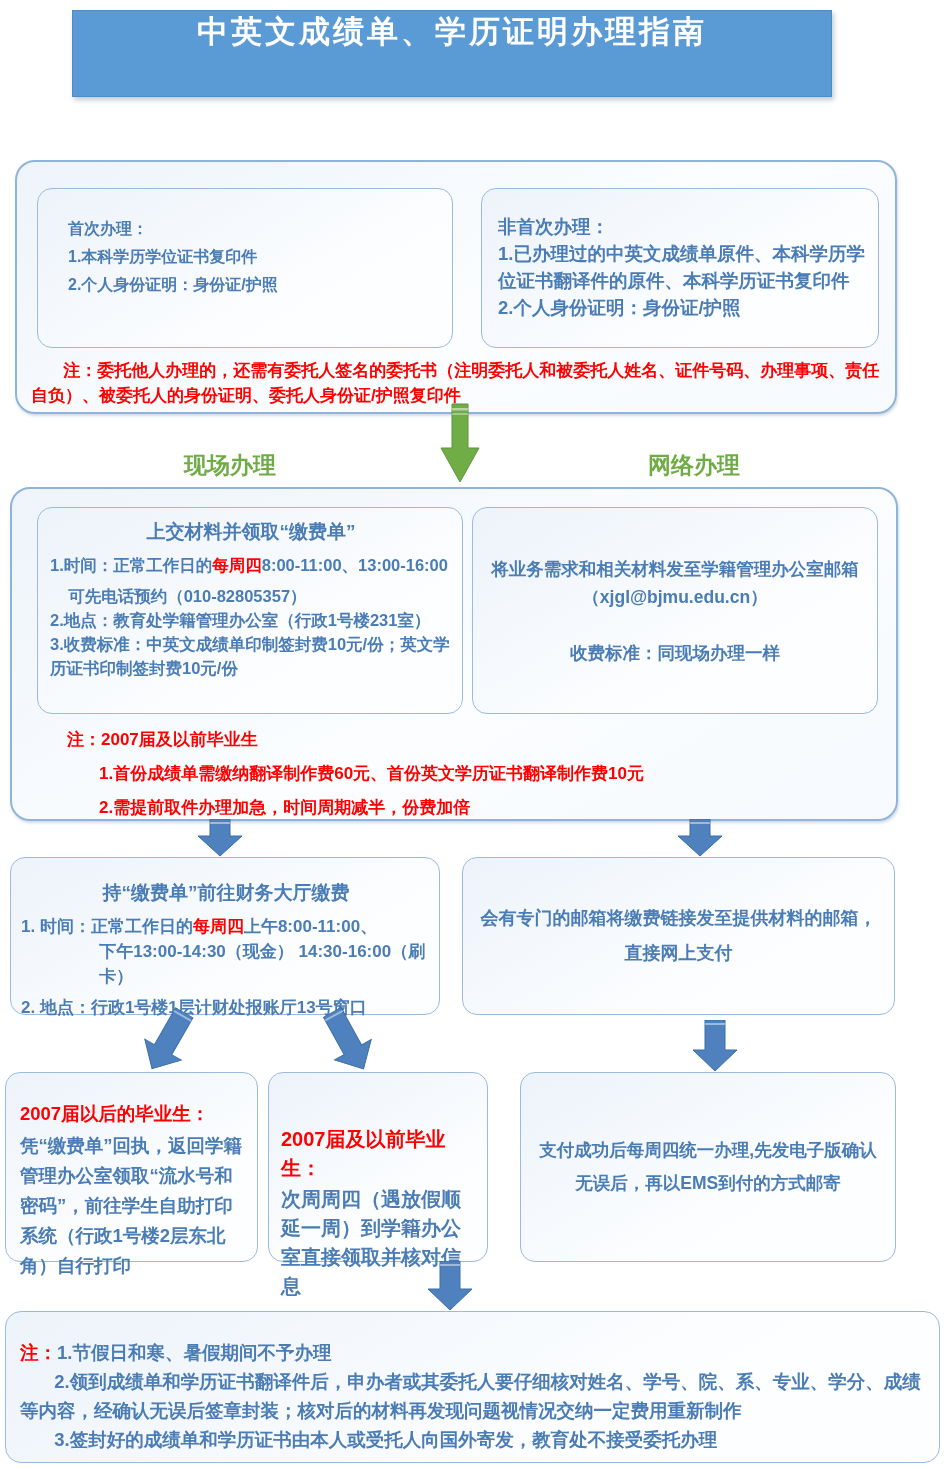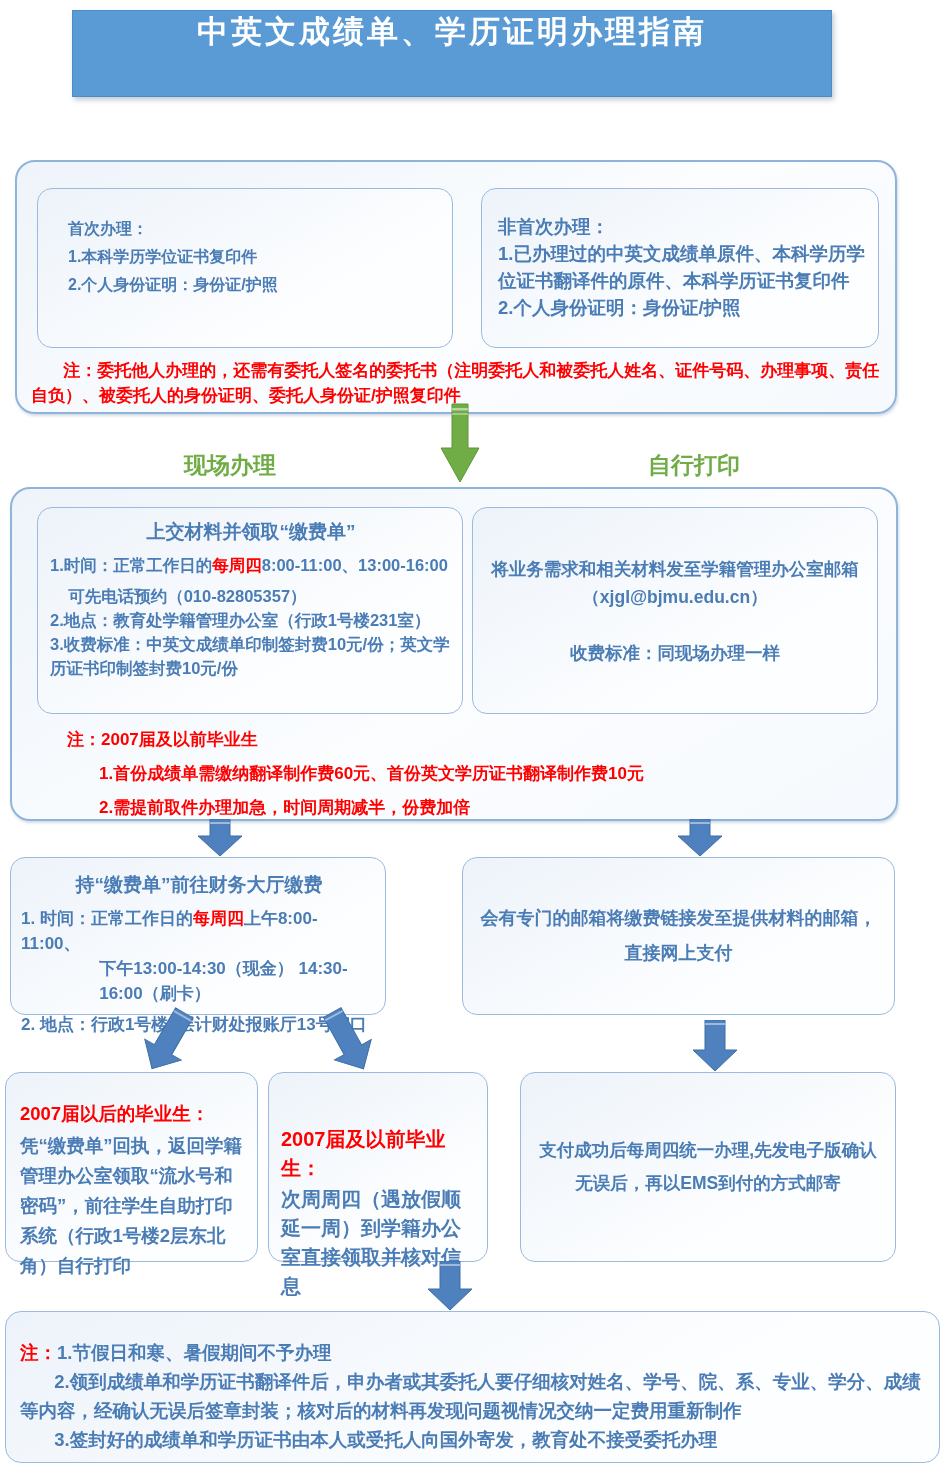--- a/index.html
+++ b/index.html
@@ -43,21 +43,21 @@
   .ctitle{text-align:center;font-size:19px;margin:4px 0 9px 0;}
   .it{}
   .cont{padding-left:1.1em;margin-top:7px;}
   .sbox-online{left:460px;top:18px;width:406px;height:207px;display:flex;flex-direction:column;
     justify-content:center;text-align:center;font-size:17.5px;line-height:28px;}
   .sp{margin-top:28px;}
   .notes-s2{position:absolute;left:55px;top:240px;color:#FF0000;font-size:17px;line-height:21px;}
   .notes-s2 div{margin-bottom:13px;}
   .notes-s2 .sub{margin-left:32px;}
   
-  .r3a{left:10px;top:857px;width:376px;height:158px;padding:10px 8px 0 10px;font-size:17px;line-height:25px;}
+  .r3a{left:10px;top:857px;width:430px;height:158px;padding:18px 8px 0 10px;font-size:17px;line-height:25px;}
   .r3a .it{margin-top:6px;}
   .c2{padding-left:4.6em;}
   .r3b{left:462px;top:857px;width:433px;height:158px;display:flex;flex-direction:column;
     align-items:center;justify-content:center;text-align:center;font-size:18px;line-height:35px;}
   
   .r4a{left:5px;top:1072px;width:253px;height:190px;padding:26px 10px 0 14px;font-size:18.5px;line-height:30px;}
   .r4b{left:268px;top:1072px;width:220px;height:190px;padding:52px 8px 0 12px;font-size:20px;line-height:29px;}
   .r4c{left:520px;top:1072px;width:376px;height:190px;display:flex;flex-direction:column;
     align-items:center;justify-content:center;text-align:center;font-size:17.5px;line-height:33px;}
   .hd{margin-bottom:2px;}
@@ -98,21 +98,21 @@
   </div>
 
   <div class="green-lbl" style="left:130px;top:430px;">现场办理</div>
   <div class="arrow ar-green">
     <svg width="40" height="80" viewBox="0 0 40 80">
       <polygon points="12,1 28,1 28,45 39,45 20,79 1,45 12,45" fill="#70AD47" stroke="#5F9638" stroke-width="1"></polygon>
       <rect x="12" y="5" width="16" height="2.5" fill="#ffffff" opacity="0.5"></rect>
       <rect x="12" y="10" width="16" height="2" fill="#ffffff" opacity="0.35"></rect>
     </svg>
   </div>
-  <div class="green-lbl" style="left:594px;top:430px;">自行打印</div>
+  <div class="green-lbl" style="left:594px;top:430px;">网络办理</div>
 
   <div class="box sec2">
     <div class="inner sbox-onsite">
       <div class="ctitle">上交材料并领取“缴费单”</div>
       <div class="it">
         <span>1.时间：正常工作日的</span><span class="red">每周四</span><span>8:00-11:00、13:00-16:00</span>
       </div>
       <div class="cont">可先电话预约（010-82805357）</div>
       <div class="it">2.地点：教育处学籍管理办公室（行政1号楼231室）</div>
       <div class="it">3.收费标准：中英文成绩单印制签封费10元/份；英文学历证书印制签封费10元/份</div>

